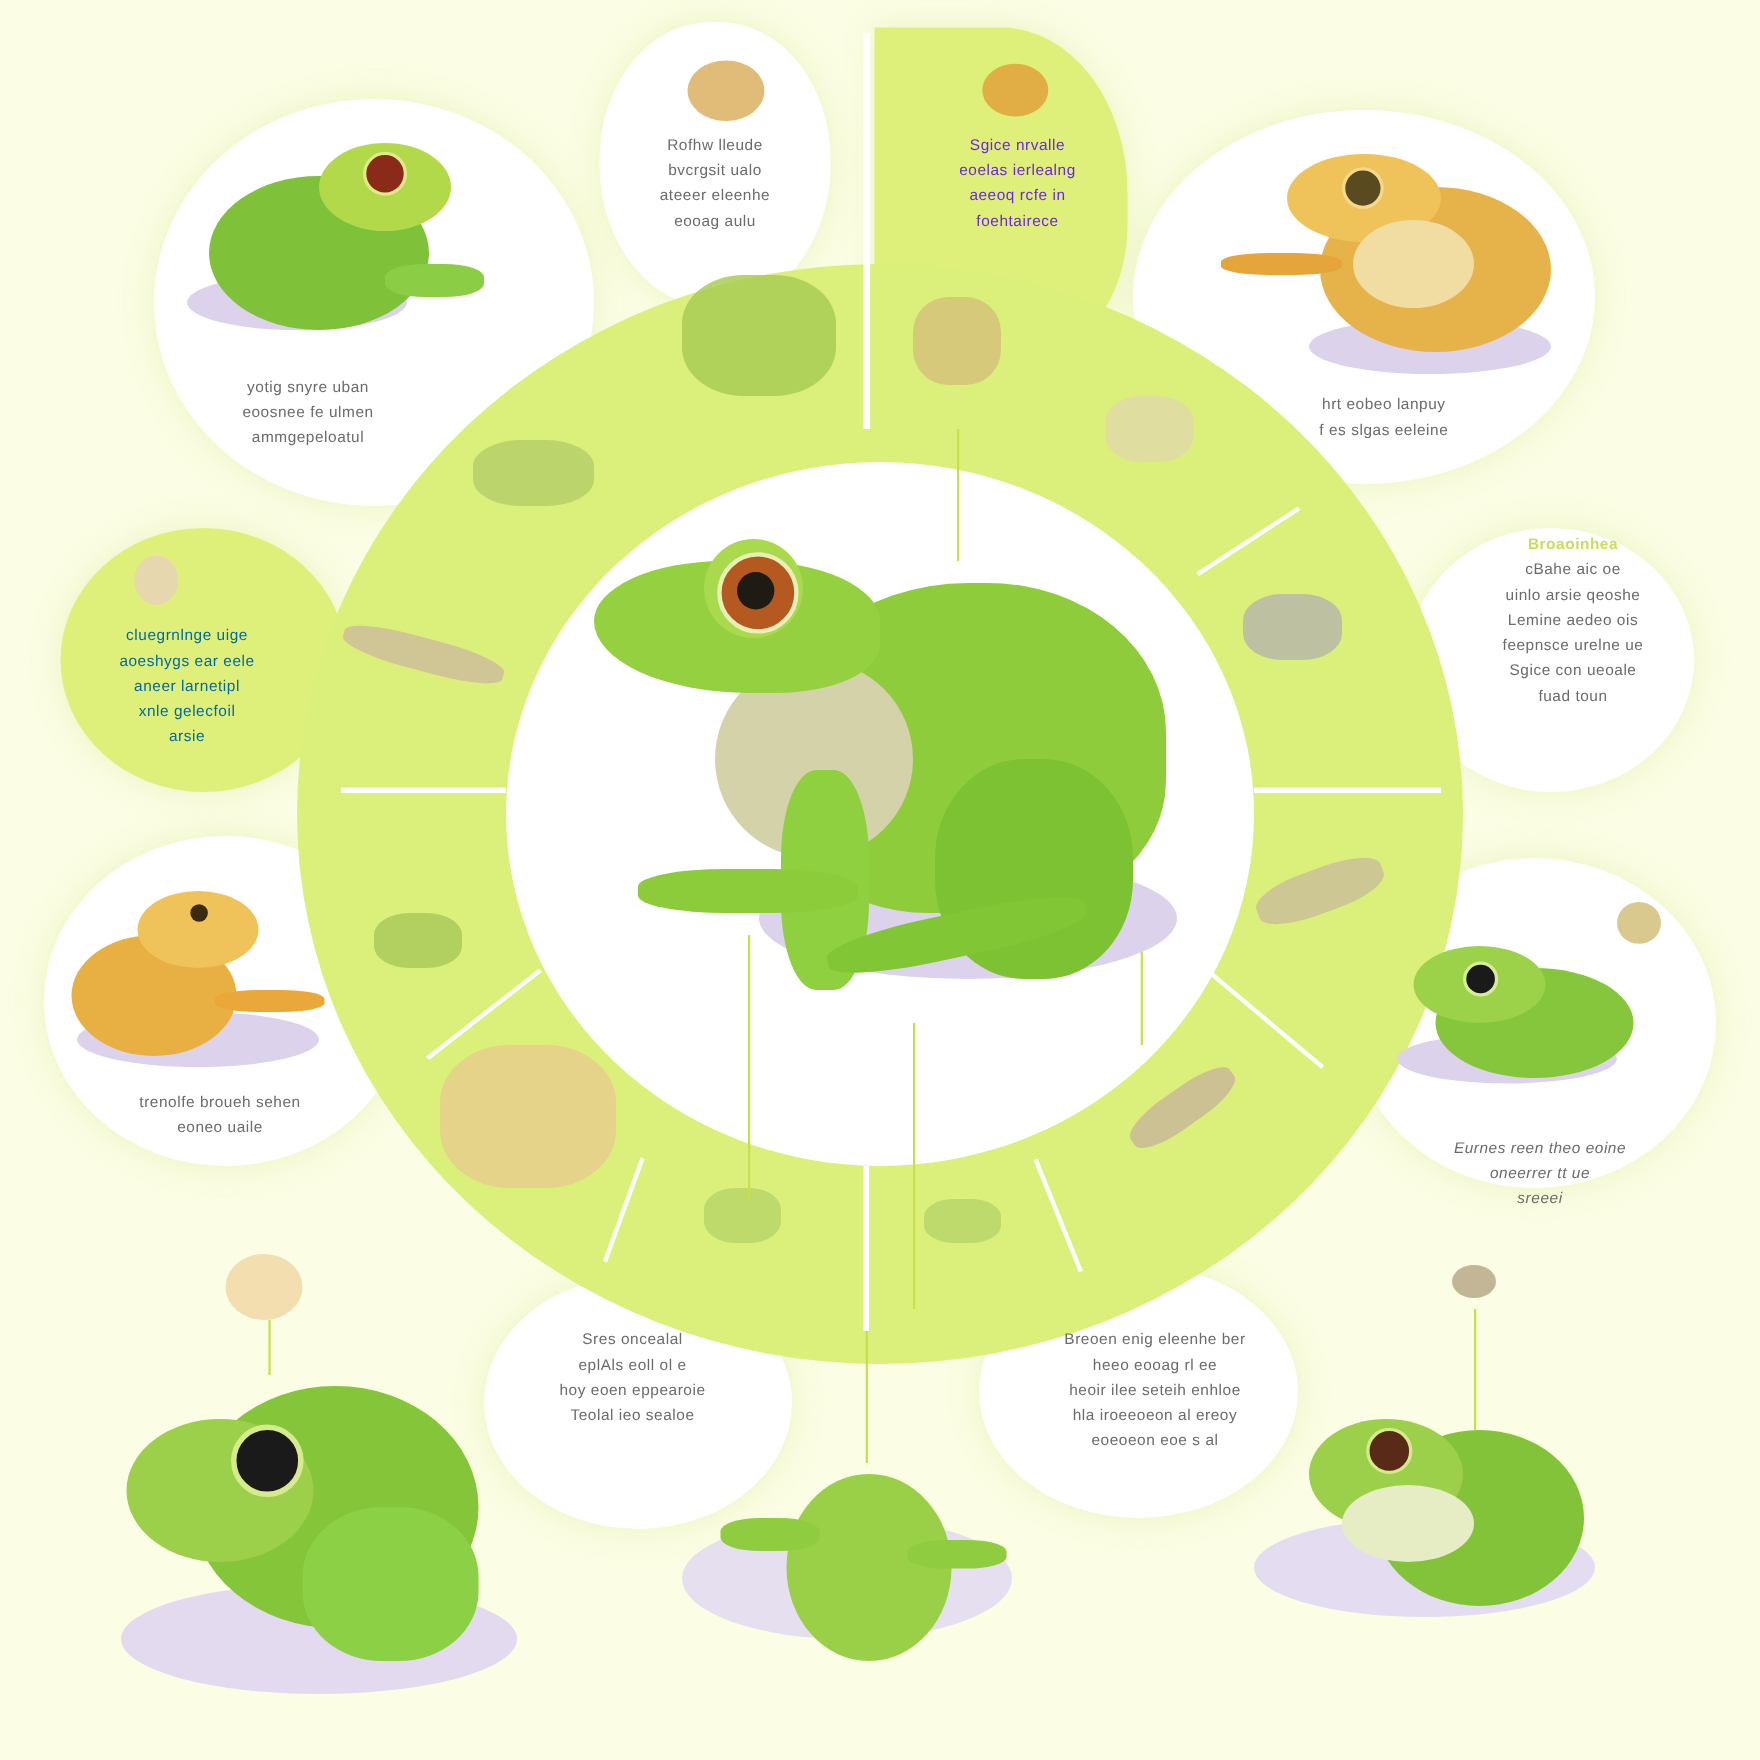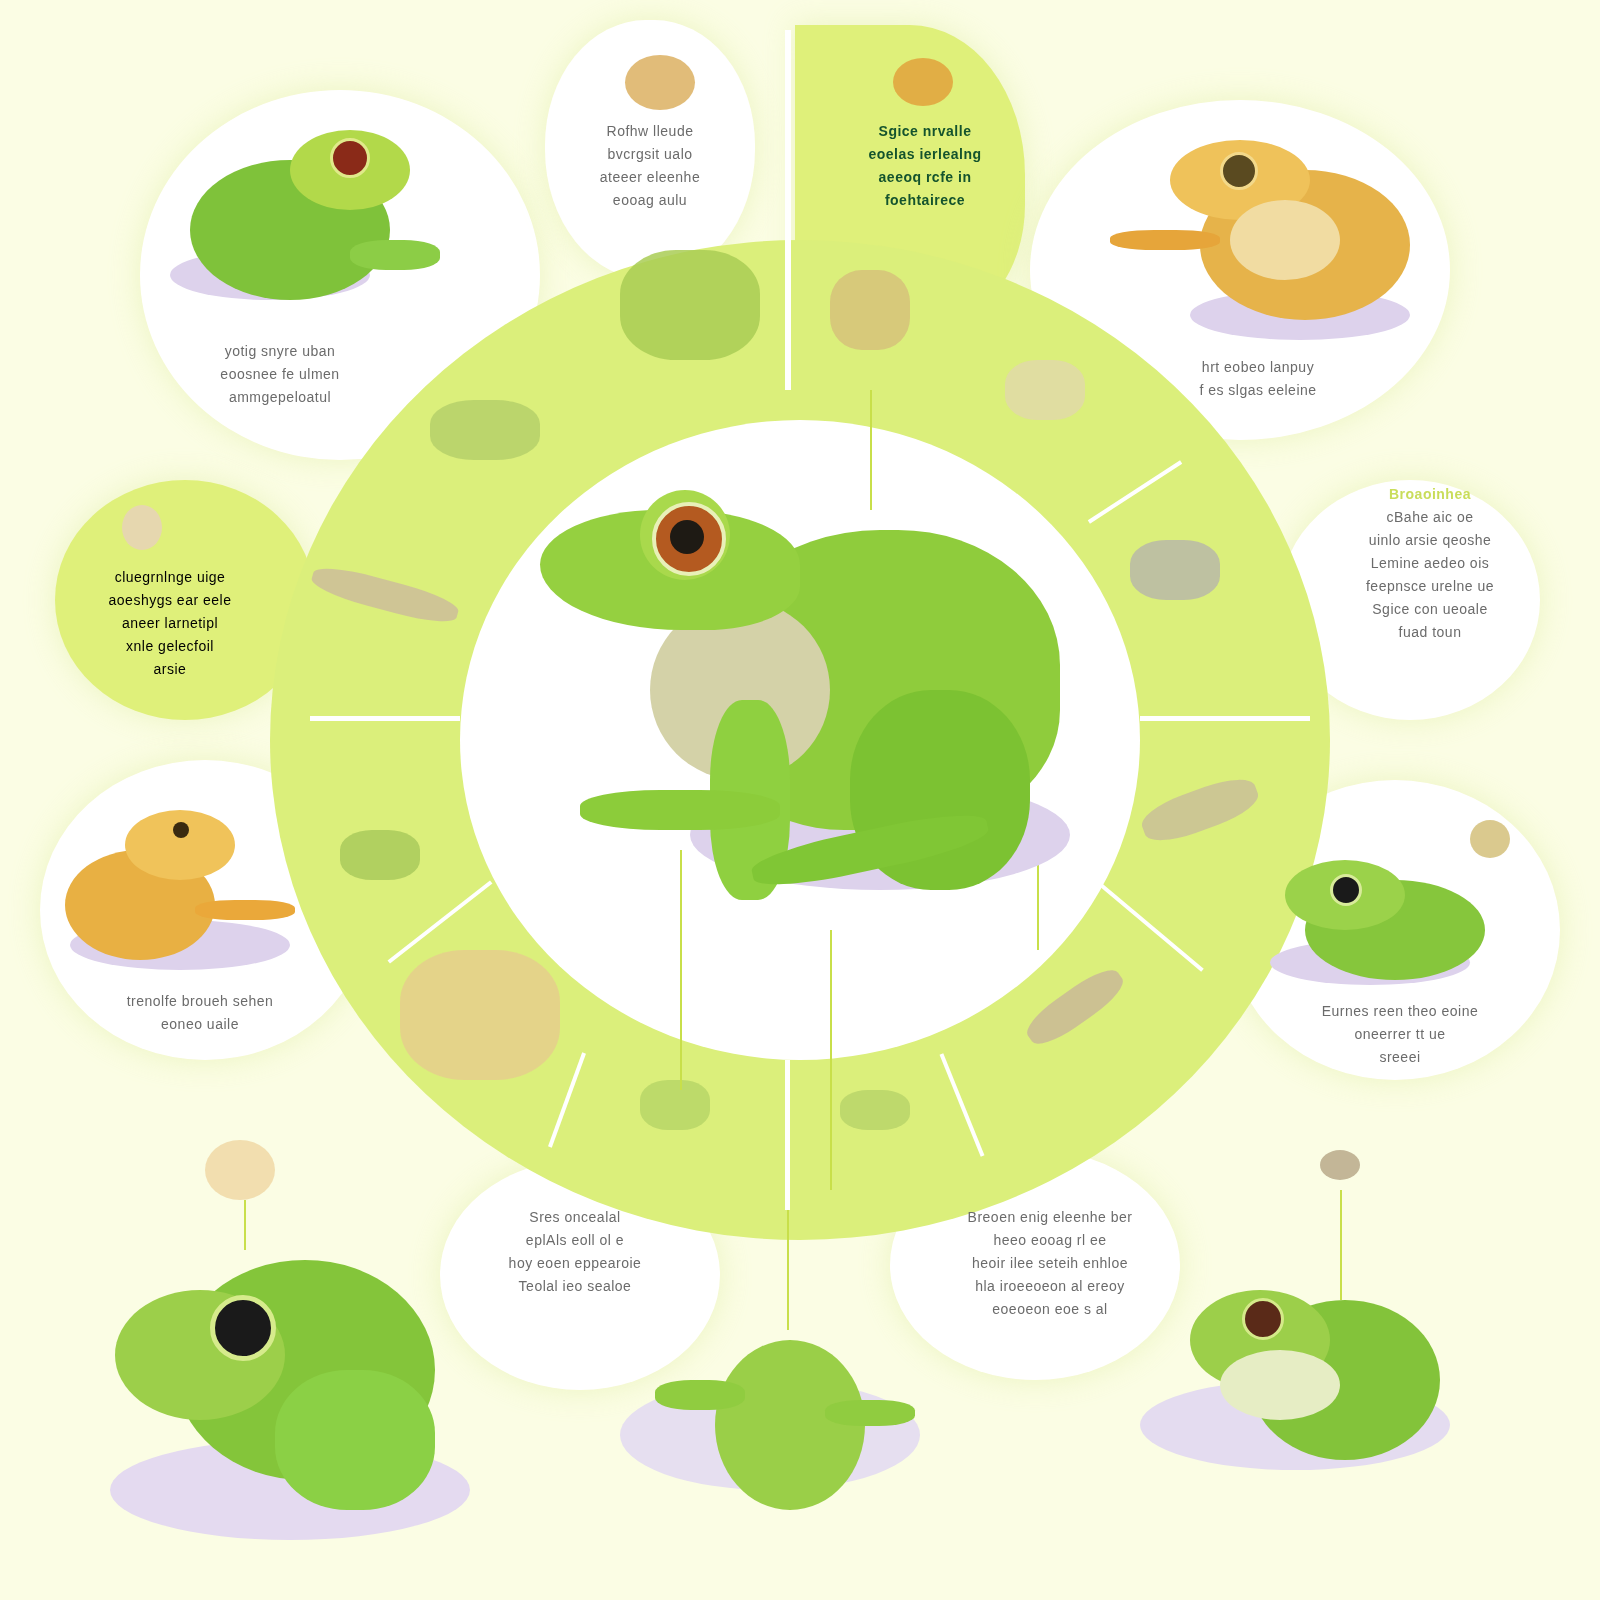--- a/index.html
+++ b/index.html
@@ -145,51 +145,51 @@
   <div>yotig snyre uban</div>
   <div>eoosnee fe ulmen</div>
   <div>ammgepeloatul</div>
 </div>
 <div class="txt" style="left:555px;top:120px;width:190px;">
   <div>Rofhw lleude</div>
   <div>bvcrgsit ualo</div>
   <div>ateeer eleenhe</div>
   <div>eooag aulu</div>
 </div>
-<div class="txt" style="left:830px;top:120px;width:190px;color:#14532d;font-weight:bold;">
+<div class="txt" style="left:830px;top:120px;width:190px;color:#6d28d9;">
   <div>Sgice nrvalle</div>
   <div>eoelas ierlealng</div>
   <div>aeeoq rcfe in</div>
   <div>foehtairece</div>
 </div>
 <div class="txt" style="left:1148px;top:356px;width:220px;">
   <div>hrt eobeo lanpuy</div>
   <div>f es slgas eeleine</div>
 </div>
 <div class="txt" style="left:1330px;top:483px;width:200px;">
   <div class="title">Broaoinhea</div>
   <div>cBahe aic oe</div>
   <div>uinlo arsie qeoshe</div>
   <div>Lemine aedeo ois</div>
   <div>feepnsce urelne ue</div>
   <div>Sgice con ueoale</div>
   <div>fuad toun</div>
 </div>
-<div class="txt" style="left:70px;top:566px;width:200px;color:#000000;">
+<div class="txt" style="left:70px;top:566px;width:200px;color:#0369a1;">
   <div>cluegrnlnge uige</div>
   <div>aoeshygs ear eele</div>
   <div>aneer larnetipl</div>
   <div>xnle gelecfoil</div>
   <div>arsie</div>
 </div>
 <div class="txt" style="left:70px;top:990px;width:260px;">
   <div>trenolfe broueh sehen</div>
   <div>eoneo uaile</div>
 </div>
-<div class="txt" style="left:1270px;top:1000px;width:260px;">
+<div class="txt" style="left:1270px;top:1032px;width:260px;font-style:italic;">
   <div>Eurnes reen theo eoine</div>
   <div>oneerrer tt ue</div>
   <div>sreeei</div>
 </div>
 <div class="txt" style="left:460px;top:1206px;width:230px;">
   <div>Sres oncealal</div>
   <div>eplAls eoll ol e</div>
   <div>hoy eoen eppearoie</div>
   <div>Teolal ieo sealoe</div>
 </div>

